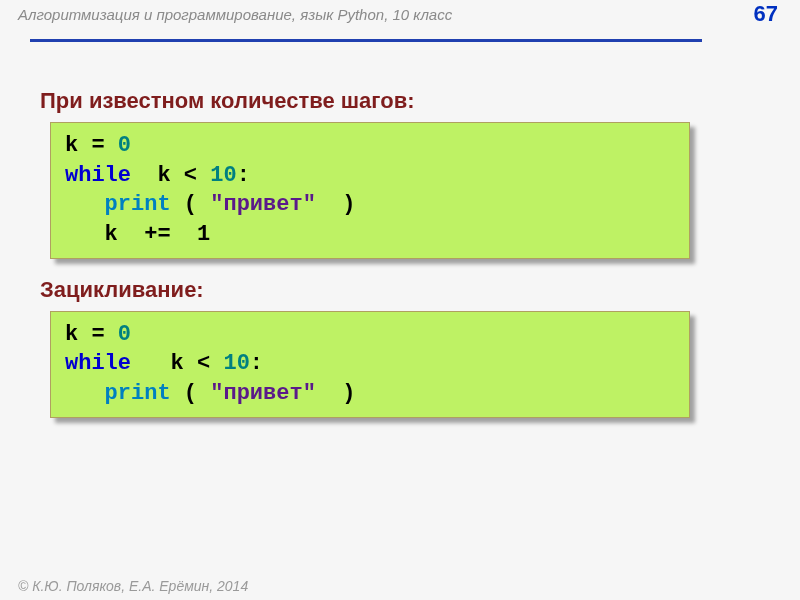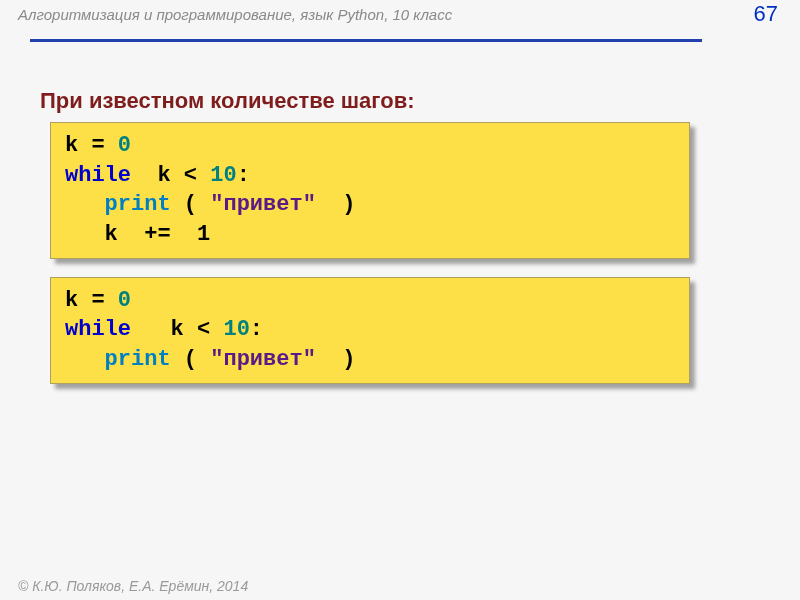--- a/index.html
+++ b/index.html
@@ -2,27 +2,27 @@
 <html><head>
 <meta charset="utf-8">
 <style>
   html,body{margin:0;padding:0;width:800px;height:600px;overflow:hidden;
     font-family:Arial,Helvetica,sans-serif;background:#f6f6f6;}
   .slide{position:relative;width:732px;height:600px;box-sizing:border-box;}
   .header-bar{position:absolute;left:0;top:0;width:800px;height:28px;
     display:flex;align-items:center;justify-content:space-between;
     padding:0 22px 0 18px;box-sizing:border-box;}
   .header-title{font-style:italic;color:#8a8a8a;font-size:15px;}
-  .page-num{color:#0030c0;font-weight:normal;font-size:22px;}
+  .page-num{color:#0030c0;font-weight:bold;font-size:22px;}
   .title-wrap{position:absolute;left:30px;right:30px;top:35px;}
   .slide-title{color:#1a1a1a;font-weight:bold;font-size:28px;margin:0 0 2px 0;}
   .title-rule{height:3px;background:#2040b0;margin-top:4px;}
   .body{position:absolute;left:36px;right:36px;top:82px;}
   .subhead{color:#7f1d1d;font-weight:bold;font-size:22px;margin:6px 0 8px 4px;}
-  .codebox{background:#fde047;border:1px solid #b0a060;
+  .codebox{background:#bef264;border:1px solid #b0a060;
     box-shadow:5px 5px 4px rgba(0,0,0,.35);
     padding:8px 14px 8px 14px;margin:0 6px 18px 14px;
     font-family:"Courier New",monospace;font-size:22px;font-weight:bold;
     line-height:1.35;color:#000;white-space:pre;}
   .kw{color:#0000d0;}
   .num{color:#008080;}
   .fn{color:#0080c0;}
   .str{color:#5a1a8a;}
   .footer{position:absolute;left:0;bottom:6px;width:800px;padding:0 18px;
     box-sizing:border-box;display:flex;justify-content:space-between;
@@ -42,20 +42,21 @@
   </div>
 
   <div class="body">
 
     <div class="subhead">При известном количестве шагов:</div>
     <div class="codebox"><span><span>k = </span><span class="num">0</span>
 <span class="kw">while</span><span>  k &lt; </span><span class="num">10</span><span>:</span>
 <span>   </span><span class="fn">print</span><span> ( </span><span class="str">"привет"</span><span>  )</span>
 <span>   k  +=  1</span></span></div>
 
+    <div class="subhead">Зацикливание:</div>
     <div class="codebox"><span><span>k = </span><span class="num">0</span>
 <span class="kw">while</span><span>   k &lt; </span><span class="num">10</span><span>:</span>
 <span>   </span><span class="fn">print</span><span> ( </span><span class="str">"привет"</span><span>  )</span></span></div>
 
   </div>
 
   <div class="footer">
     <span>© К.Ю. Поляков, Е.А. Ерёмин, 2014</span>
   </div>
 

